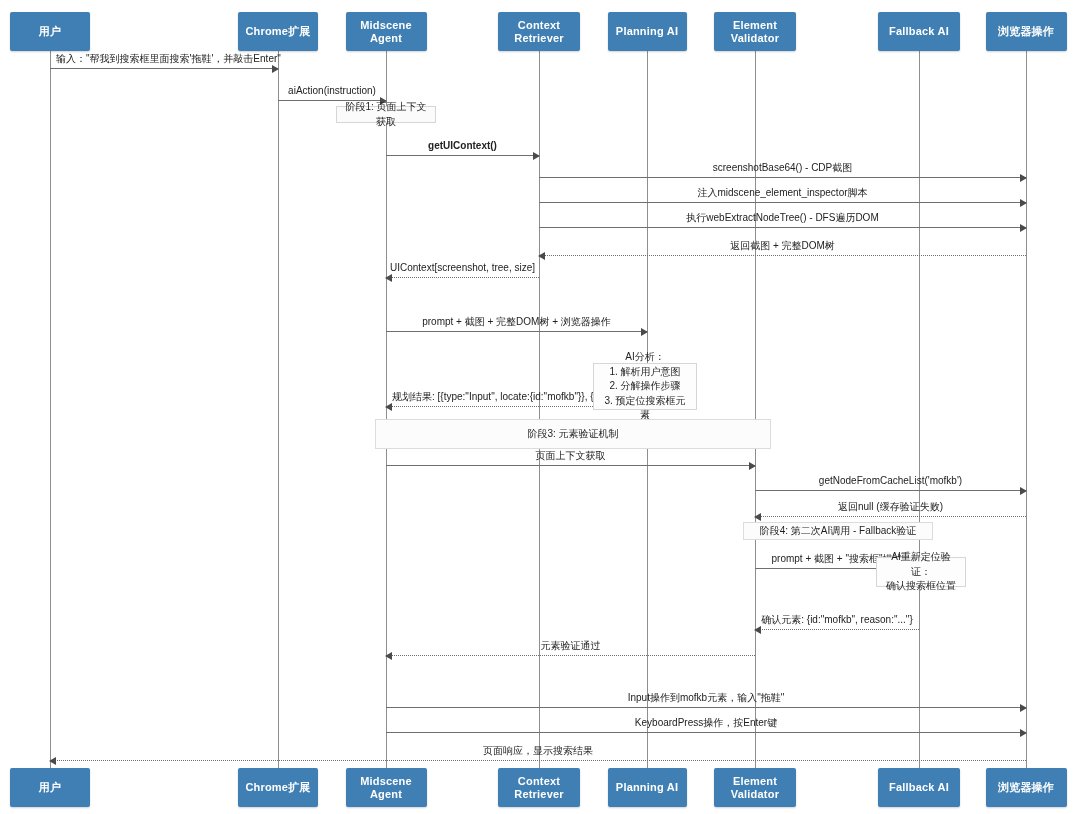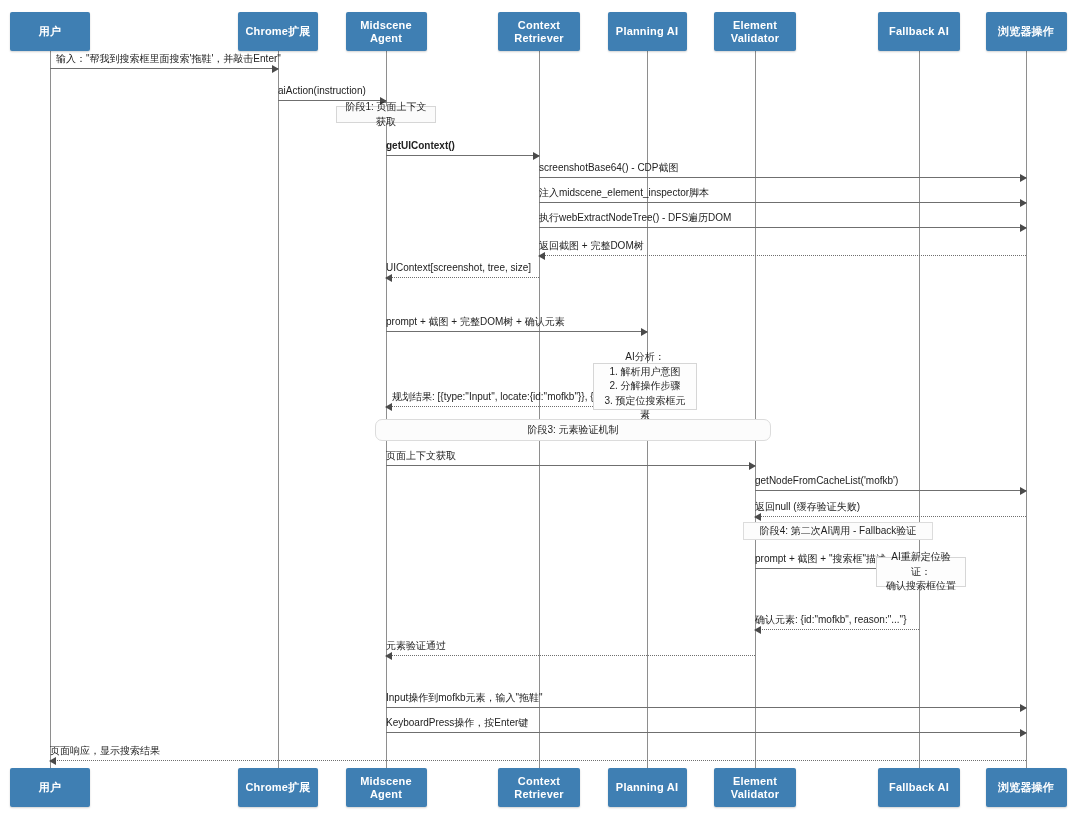--- a/index.html
+++ b/index.html
@@ -64,20 +64,21 @@
     border-left:7px solid #4a4a4a;
   }
   .msg.left .head{
     left:-1px;
     border-right:7px solid #4a4a4a;
   }
   .msg .label{
     position:absolute;
     bottom:4px;
     width:100%;
+    text-align:center;
     font-size:10px;
     color:#222222;
     white-space:nowrap;
     line-height:1.2;
   }
   .msg.lbl-left .label{
     text-align:left;
     left:6px;
     width:auto;
   }
@@ -170,21 +171,21 @@
       <div class="label">返回截图 + 完整DOM树</div>
     </div>
     <div class="msg left dashed" style="left: 386px; width: 153px; top: 277px;">
       <div class="line"></div>
       <div class="head"></div>
       <div class="label">UIContext[screenshot, tree, size]</div>
     </div>
     <div class="msg right" style="left: 386px; width: 261px; top: 331px;">
       <div class="line"></div>
       <div class="head"></div>
-      <div class="label">prompt + 截图 + 完整DOM树 + 确认元素</div>
+      <div class="label">prompt + 截图 + 完整DOM树 + 浏览器操作</div>
     </div>
     <div class="msg left dashed lbl-left" style="left: 386px; width: 261px; top: 406px;">
       <div class="line"></div>
       <div class="head"></div>
       <div class="label">规划结果: [{type:"Input", locate:{id:"mofkb"}}, {type:"KeyboardPress"}]</div>
     </div>
     <div class="msg right" style="left: 386px; width: 369px; top: 465px;">
       <div class="line"></div>
       <div class="head"></div>
       <div class="label">页面上下文获取</div>
@@ -227,17 +228,17 @@
     <div class="msg left dashed" style="left: 50px; width: 976px; top: 760px;">
       <div class="line"></div>
       <div class="head"></div>
       <div class="label">页面响应，显示搜索结果</div>
     </div>
     <div class="note over" style="left: 336px; top: 106px; width: 100px; height: 17px;">阶段1: 页面上下文获取</div>
     <div class="note block" style="left: 593px; top: 343px; width: 104px; height: 47px; margin-top: 20px;">AI分析：
 1. 解析用户意图
 2. 分解操作步骤
 3. 预定位搜索框元素</div>
-    <div class="note span" style="left: 375px; top: 419px; width: 396px; height: 22px; border-radius: 7px;">阶段3: 元素验证机制</div>
+    <div class="note span" style="left: 375px; top: 419px; width: 396px; height: 30px;">阶段3: 元素验证机制</div>
     <div class="note span" style="left: 743px; top: 522px; width: 190px; height: 18px;">阶段4: 第二次AI调用 - Fallback验证</div>
     <div class="note block" style="left: 876px; top: 557px; width: 90px; height: 30px;">AI重新定位验证：
 确认搜索框位置</div>
   </div>
 
 </body></html>

